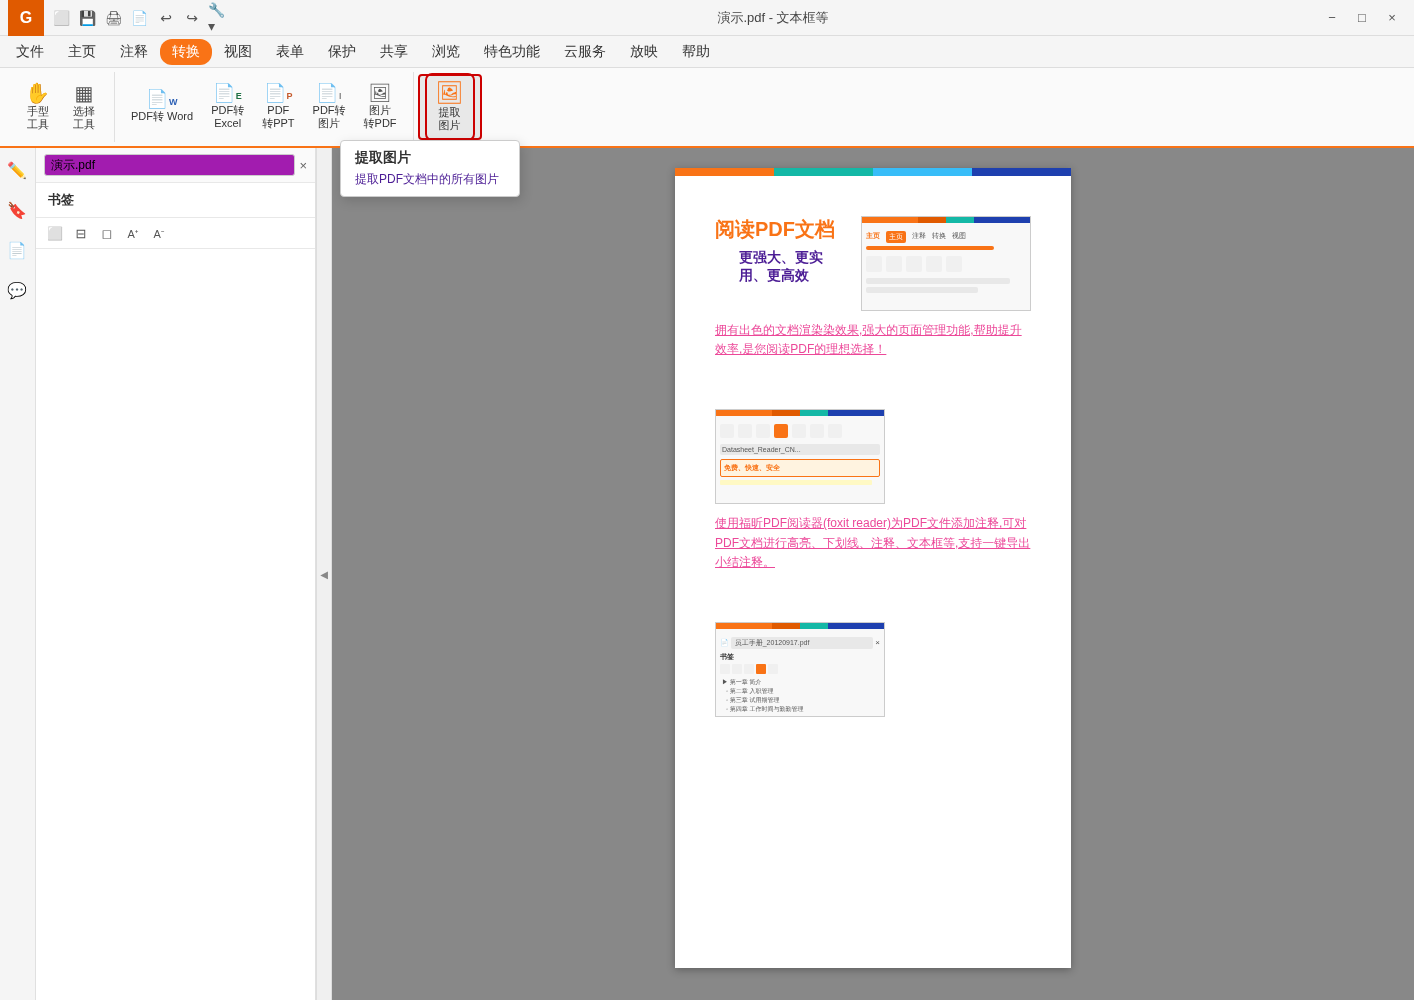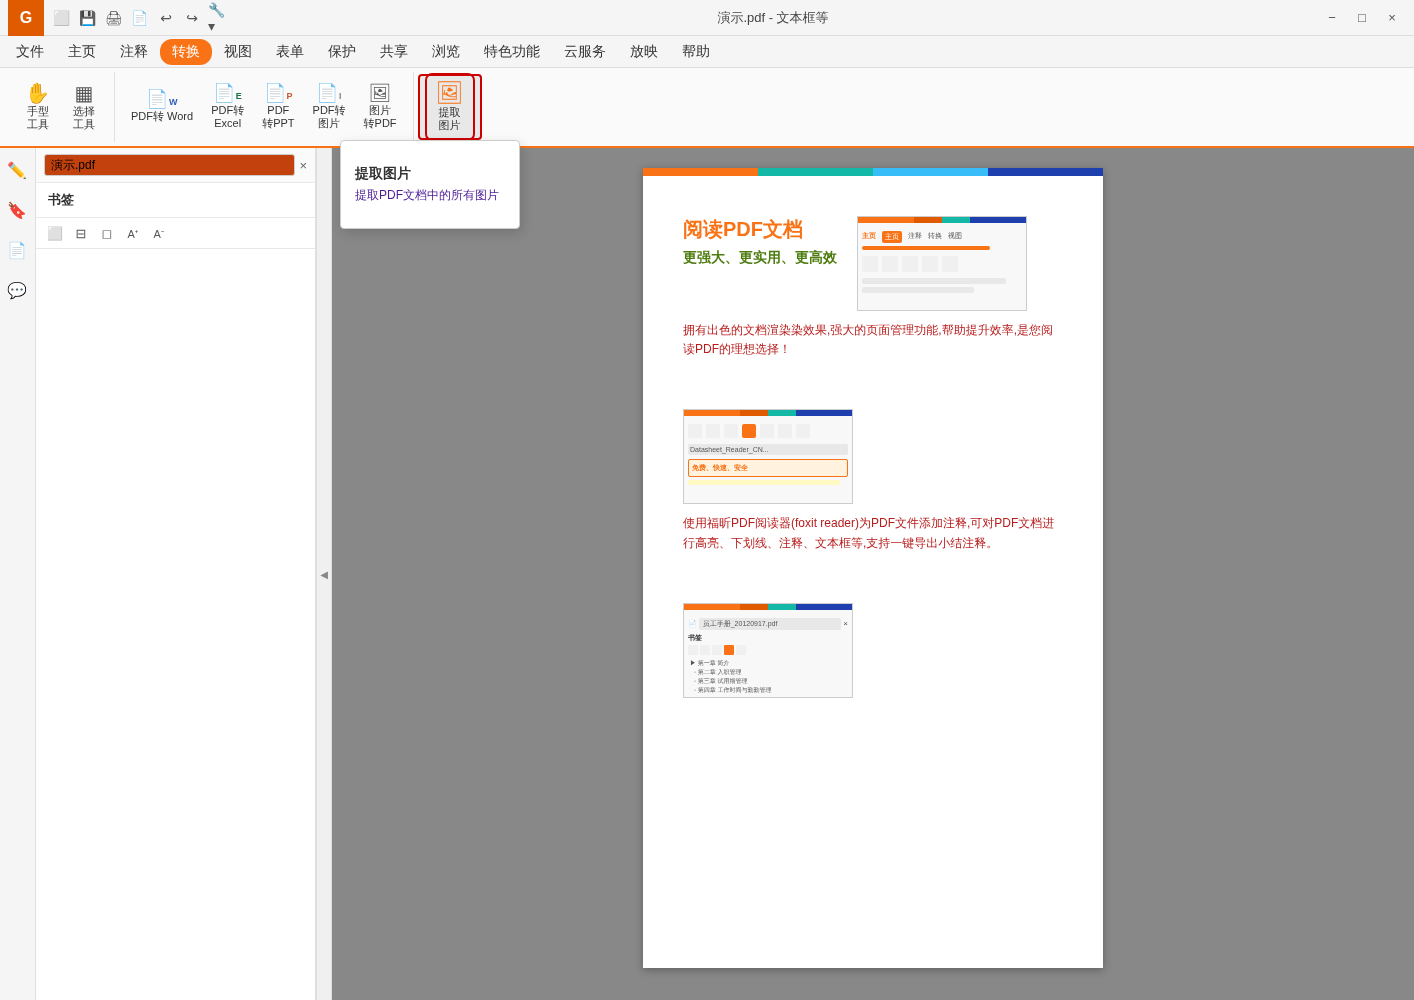--- a/index.html
+++ b/index.html
@@ -115,21 +115,21 @@
     }
 
     
     .tooltip-box {
       position: absolute;
       top: 72px;
       left: 340px;
       background: white;
       border: 1px solid #ccc;
       border-radius: 4px;
-      padding: 24px 14px;
+      padding: 8px 14px;
       box-shadow: 2px 4px 12px rgba(0,0,0,0.15);
       z-index: 100;
       min-width: 180px;
     }
     .tooltip-title {
       font-size: 14px;
       font-weight: bold;
       color: #333;
       margin-bottom: 4px;
     }
@@ -175,21 +175,21 @@
       padding: 6px 8px;
       border-bottom: 1px solid #e8e8e8;
       background: #fafafa;
     }
     .panel-file-input {
       flex: 1;
       border: 1px solid #ccc;
       border-radius: 3px;
       padding: 3px 6px;
       font-size: 12px;
-      background: #c2410c;
+      background: #a21caf;
     }
     .panel-file-close {
       margin-left: 4px;
       cursor: pointer;
       color: #666;
       font-size: 13px;
     }
     .panel-bookmark-label {
       padding: 8px 12px;
       font-size: 13px;
@@ -229,21 +229,21 @@
       flex: 1;
       background: #888;
       display: flex;
       flex-direction: column;
       align-items: center;
       overflow: hidden;
     }
     .pdf-page {
       background: white;
       margin: 20px auto;
-      width: 460px;
+      width: 396px;
       min-height: 800px;
       box-shadow: 0 2px 8px rgba(0,0,0,0.3);
     }
 
     
     .pdf-content {
       padding: 40px 40px;
     }
     .pdf-section { margin-bottom: 50px; }
     .pdf-section-header {
@@ -252,29 +252,31 @@
       gap: 20px;
       margin-bottom: 10px;
     }
     .pdf-title-orange {
       color: #f97316;
       font-size: 20px;
       font-weight: bold;
       margin-bottom: 6px;
     }
     .pdf-subtitle {
-      color: #4d7c0f;
+      color: #4c1d95;
       font-size: 14px;
       font-weight: bold;
       margin-bottom: 8px;
+      margin-left: 24px;
     }
     .pdf-body {
-      color: #b91c1c;
+      color: #ec4899;
       font-size: 12px;
       line-height: 1.6;
+      text-decoration: underline;
     }
 
     
     .color-bar {
       height: 8px;
       display: flex;
     }
     .color-bar-seg { flex: 1; }
 
     

